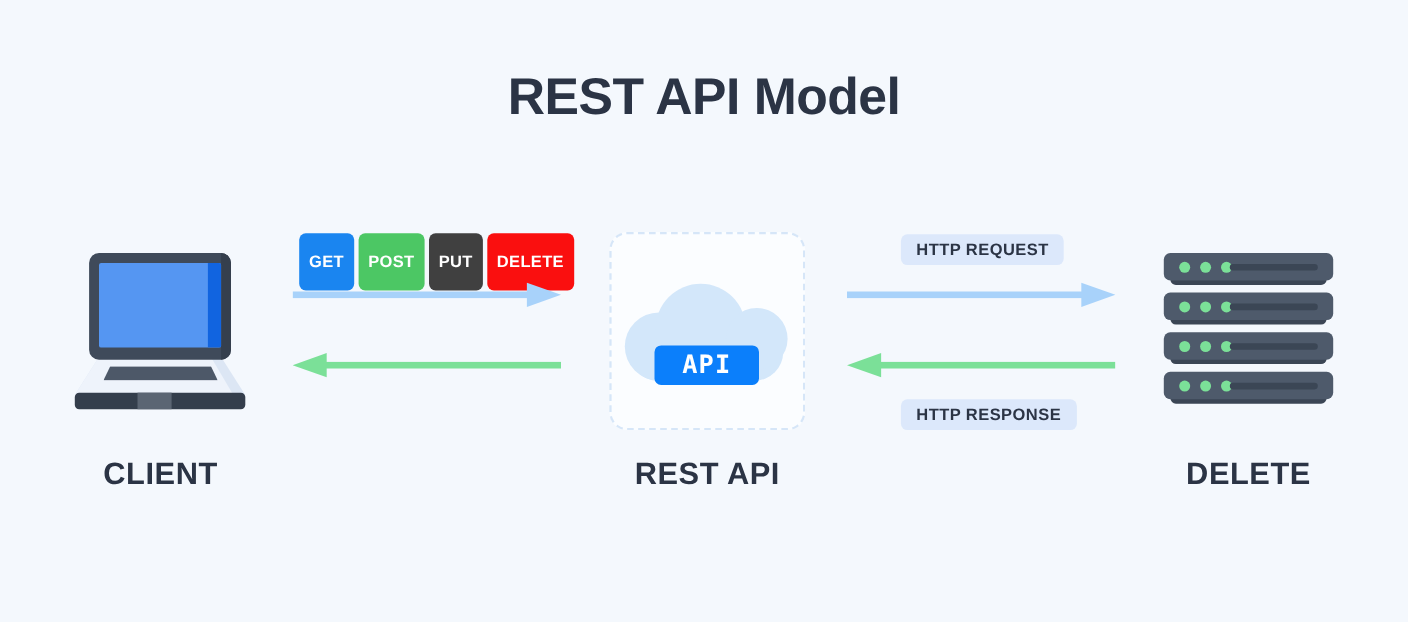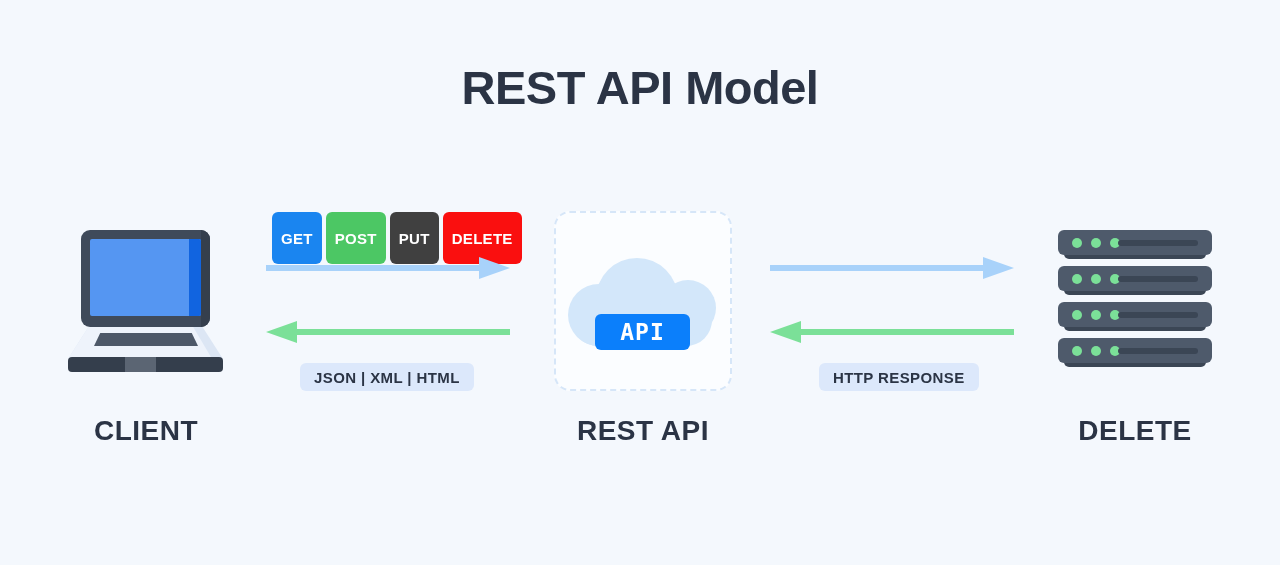--- a/index.html
+++ b/index.html
@@ -288,21 +288,20 @@
     </svg>
   </div>
 
   <div class="arrow" style="left:266px; top:320px; width:244px;">
     <svg width="244" height="24" viewBox="0 0 244 24">
       <rect x="22" y="9" width="222" height="6" fill="#7be098"></rect>
       <polygon points="31,1 0,12 31,23" fill="#7be098"></polygon>
     </svg>
   </div>
 
-  <div class="pill" id="pill-formats">JSON  |  XML  |  HTML</div>
 
   <div class="api-box"></div>
   <div class="cloud">
     <div class="cloud-base"></div>
     <div class="cloud-part" style="left:0px;   top:26px; width:62px; height:62px;"></div>
     <div class="cloud-part" style="left:28px;  top:0px;  width:82px; height:82px;"></div>
     <div class="cloud-part" style="left:92px;  top:22px; width:56px; height:56px;"></div>
   </div>
   <div class="api-chip">API</div>
   <div class="col-label" id="label-restapi">REST API</div>
@@ -314,20 +313,21 @@
     </svg>
   </div>
 
   <div class="arrow" style="left:770px; top:320px; width:244px;">
     <svg width="244" height="24" viewBox="0 0 244 24">
       <rect x="22" y="9" width="222" height="6" fill="#7be098"></rect>
       <polygon points="31,1 0,12 31,23" fill="#7be098"></polygon>
     </svg>
   </div>
 
+  <div class="pill" id="pill-http-request">HTTP REQUEST</div>
   <div class="pill" id="pill-http-response">HTTP RESPONSE</div>
 
   <div class="server">
     <div class="srv-unit" style="top:0px;">
       <div class="srv-shadow"></div>
       <div class="srv-body">
         <div class="srv-led" style="left:14px;"></div>
         <div class="srv-led" style="left:33px;"></div>
         <div class="srv-led" style="left:52px;"></div>
         <div class="srv-slot"></div>

